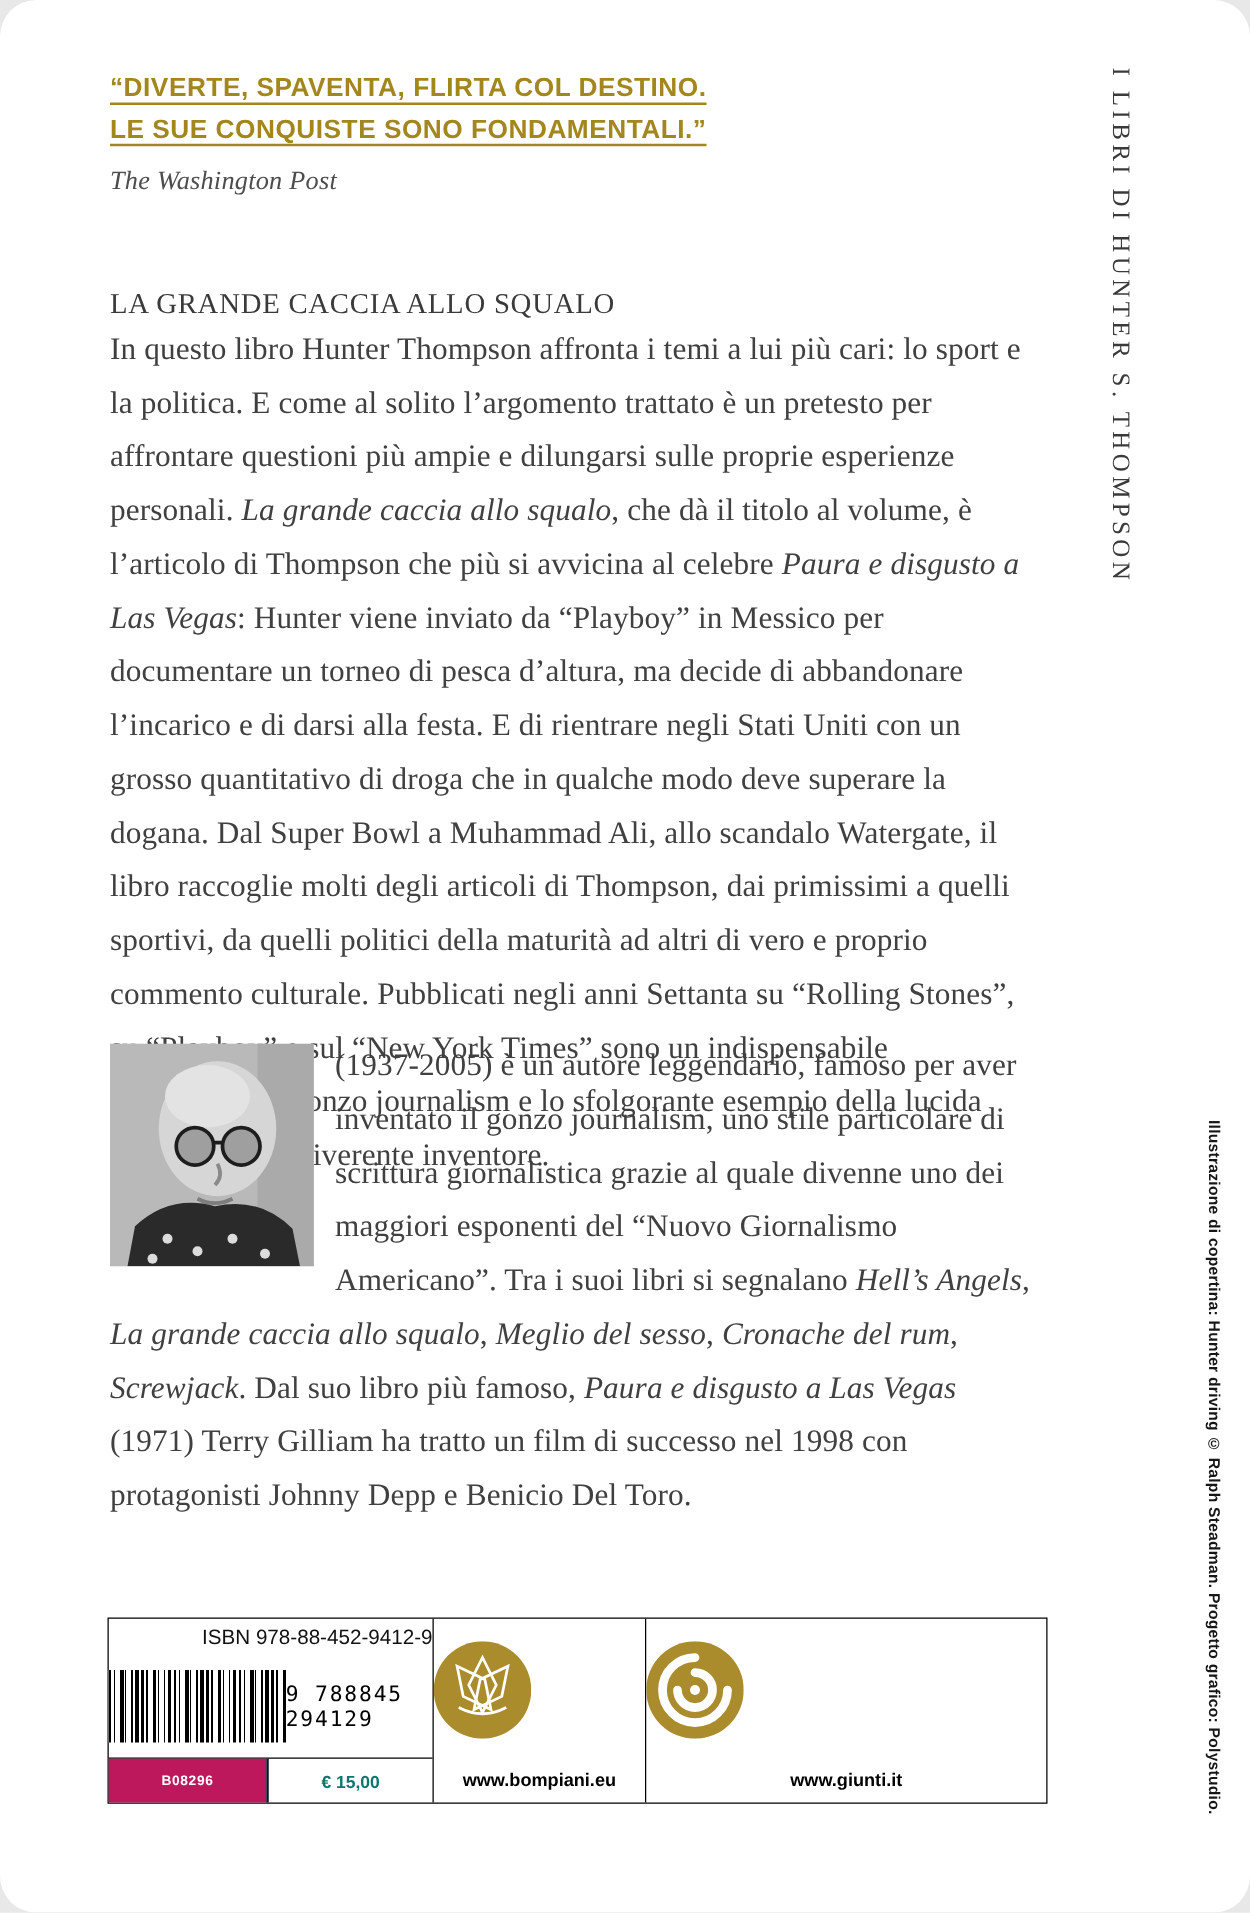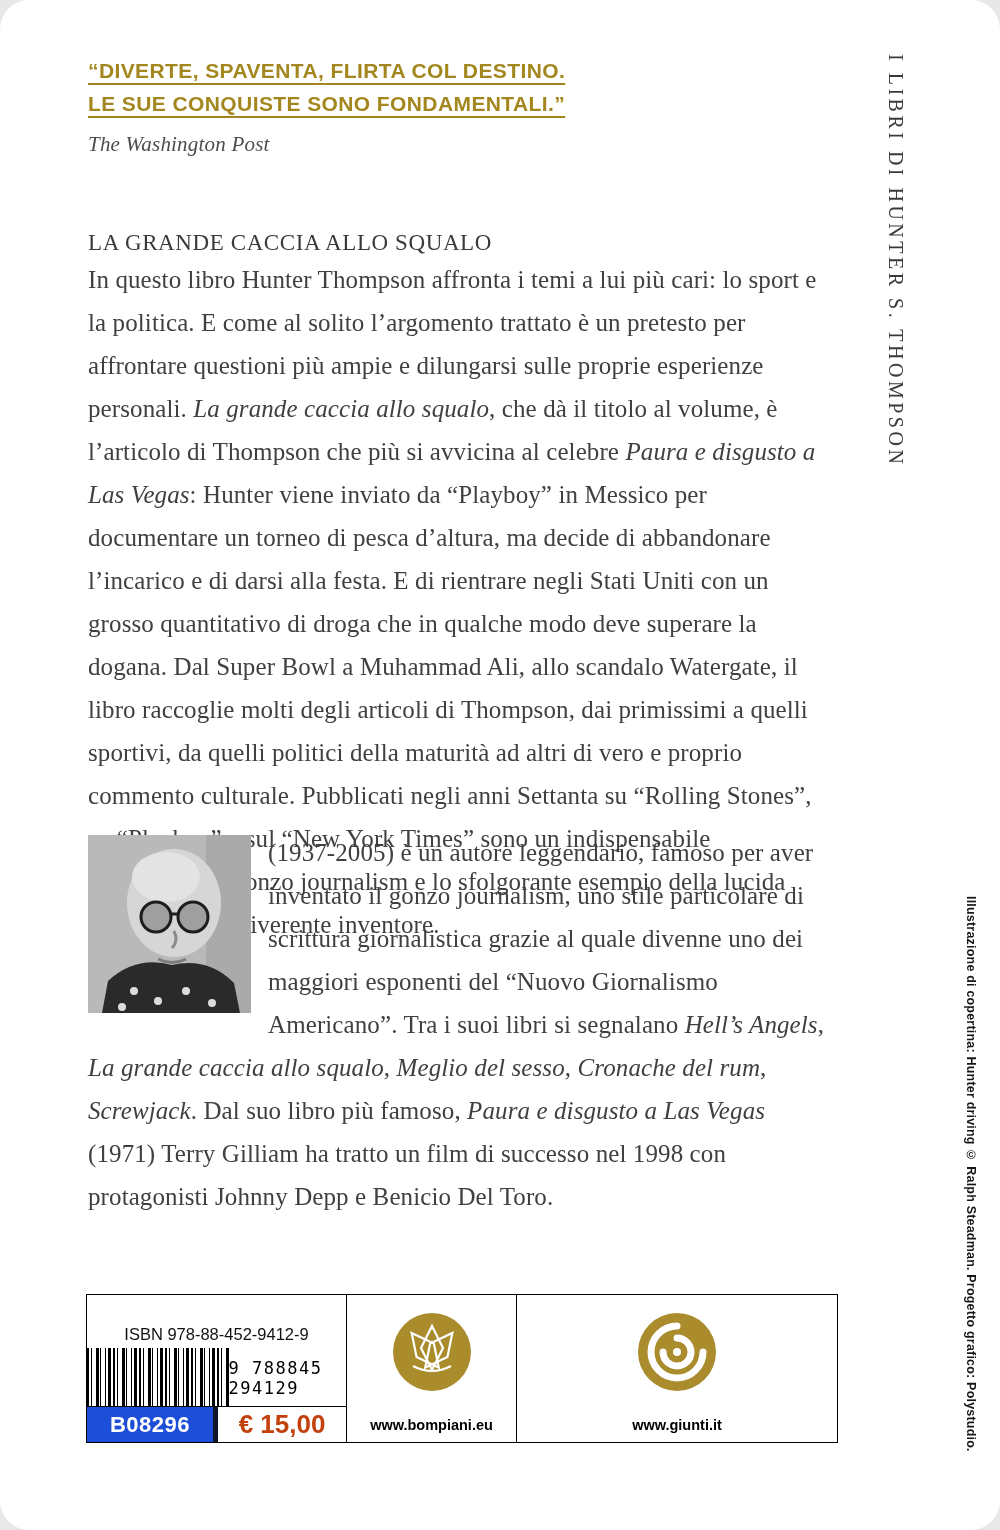--- a/index.html
+++ b/index.html
@@ -50,52 +50,52 @@
   
   .footer-box{
     position:absolute;left:86px;top:1294px;width:752px;height:149px;
     border:1px solid #000;display:flex;box-sizing:border-box;
   }
   .f-cell{box-sizing:border-box;border-right:1px solid #000;}
   .f-cell:last-child{border-right:none;}
   .cell-barcode{width:260px;display:flex;flex-direction:column;}
   .isbn-label{
     font-family:"Liberation Sans",sans-serif;font-size:16.5px;color:#111;
-    text-align:center;padding-top:6px;margin-top:24px;
+    text-align:right;padding-top:6px;
   }
   .barcode-wrap{flex:1;display:flex;flex-direction:row;align-items:center;padding-top:4px;}
   .barcode-bars{
     width:212px;height:58px;
     background:repeating-linear-gradient(90deg,
       #000 0px,#000 2px,#fff 2px,#fff 4px,
       #000 4px,#000 5px,#fff 5px,#fff 9px,
       #000 9px,#000 12px,#fff 12px,#fff 13px,
       #000 13px,#000 14px,#fff 14px,#fff 18px,
       #000 18px,#000 19px,#fff 19px,#fff 21px,
       #000 21px,#000 24px,#fff 24px,#fff 26px);
   }
   .barcode-digits{
     font-family:"DejaVu Sans Mono",monospace;font-size:17px;letter-spacing:1.5px;
     color:#000;margin-top:1px;
   }
   .price-row{height:35px;border-top:1px solid #000;display:flex;}
   .code-box{
-    width:126px;background:#1d4ed8;color:#fff;display:flex;align-items:center;justify-content:center;
-    font-family:"Liberation Sans",sans-serif;font-weight:bold;font-size:22px;letter-spacing:.5px;
+    width:126px;background:#be185d;color:#fff;display:flex;align-items:center;justify-content:center;
+    font-family:"Liberation Sans",sans-serif;font-weight:bold;font-size:11px;letter-spacing:.5px;
   }
   .price-box{
-    flex:1;border-left:5px solid #0f172a;display:flex;align-items:center;justify-content:center;
-    font-family:"Liberation Sans",sans-serif;font-weight:bold;font-size:26px;color:#c2410c;
+    flex:1;border-left:2px solid #0f172a;display:flex;align-items:center;justify-content:center;
+    font-family:"Liberation Sans",sans-serif;font-weight:bold;font-size:14px;color:#0f766e;
   }
   .cell-series{
     width:150px;display:flex;flex-direction:column;align-items:center;justify-content:center;
     gap:7px;font-size:19px;letter-spacing:1.5px;color:#1a1a1a;
   }
   .cell-logo{
-    width:170px;position:relative;display:flex;flex-direction:column;align-items:center;
+    width:170px;position:relative;display:flex;flex-direction:column;
   }
   .cell-logo.last{width:171px;flex:1;}
   .logo-circle{margin-top:18px;}
   .logo-url{
     position:absolute;bottom:9px;left:0;right:0;text-align:center;
     font-family:"Liberation Sans",sans-serif;font-weight:bold;font-size:14.5px;color:#000;
   }
 </style>
 </head>
 <body>

